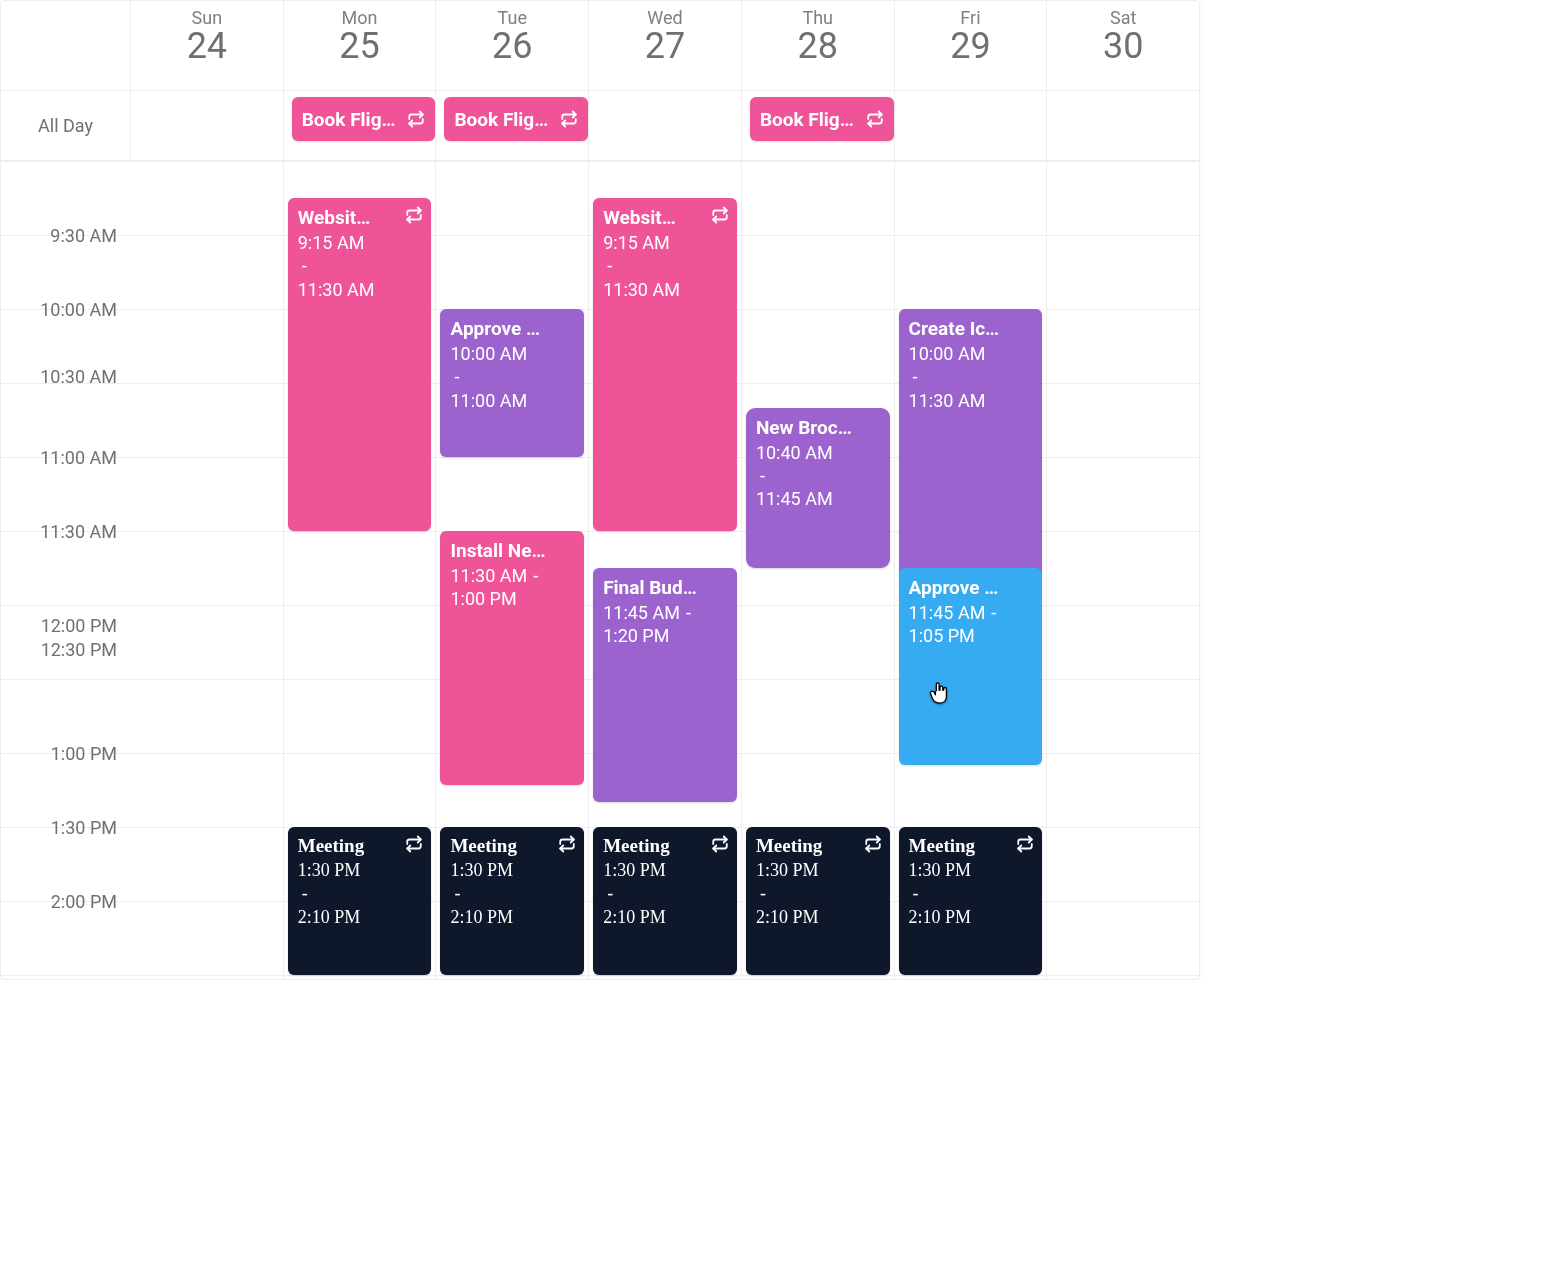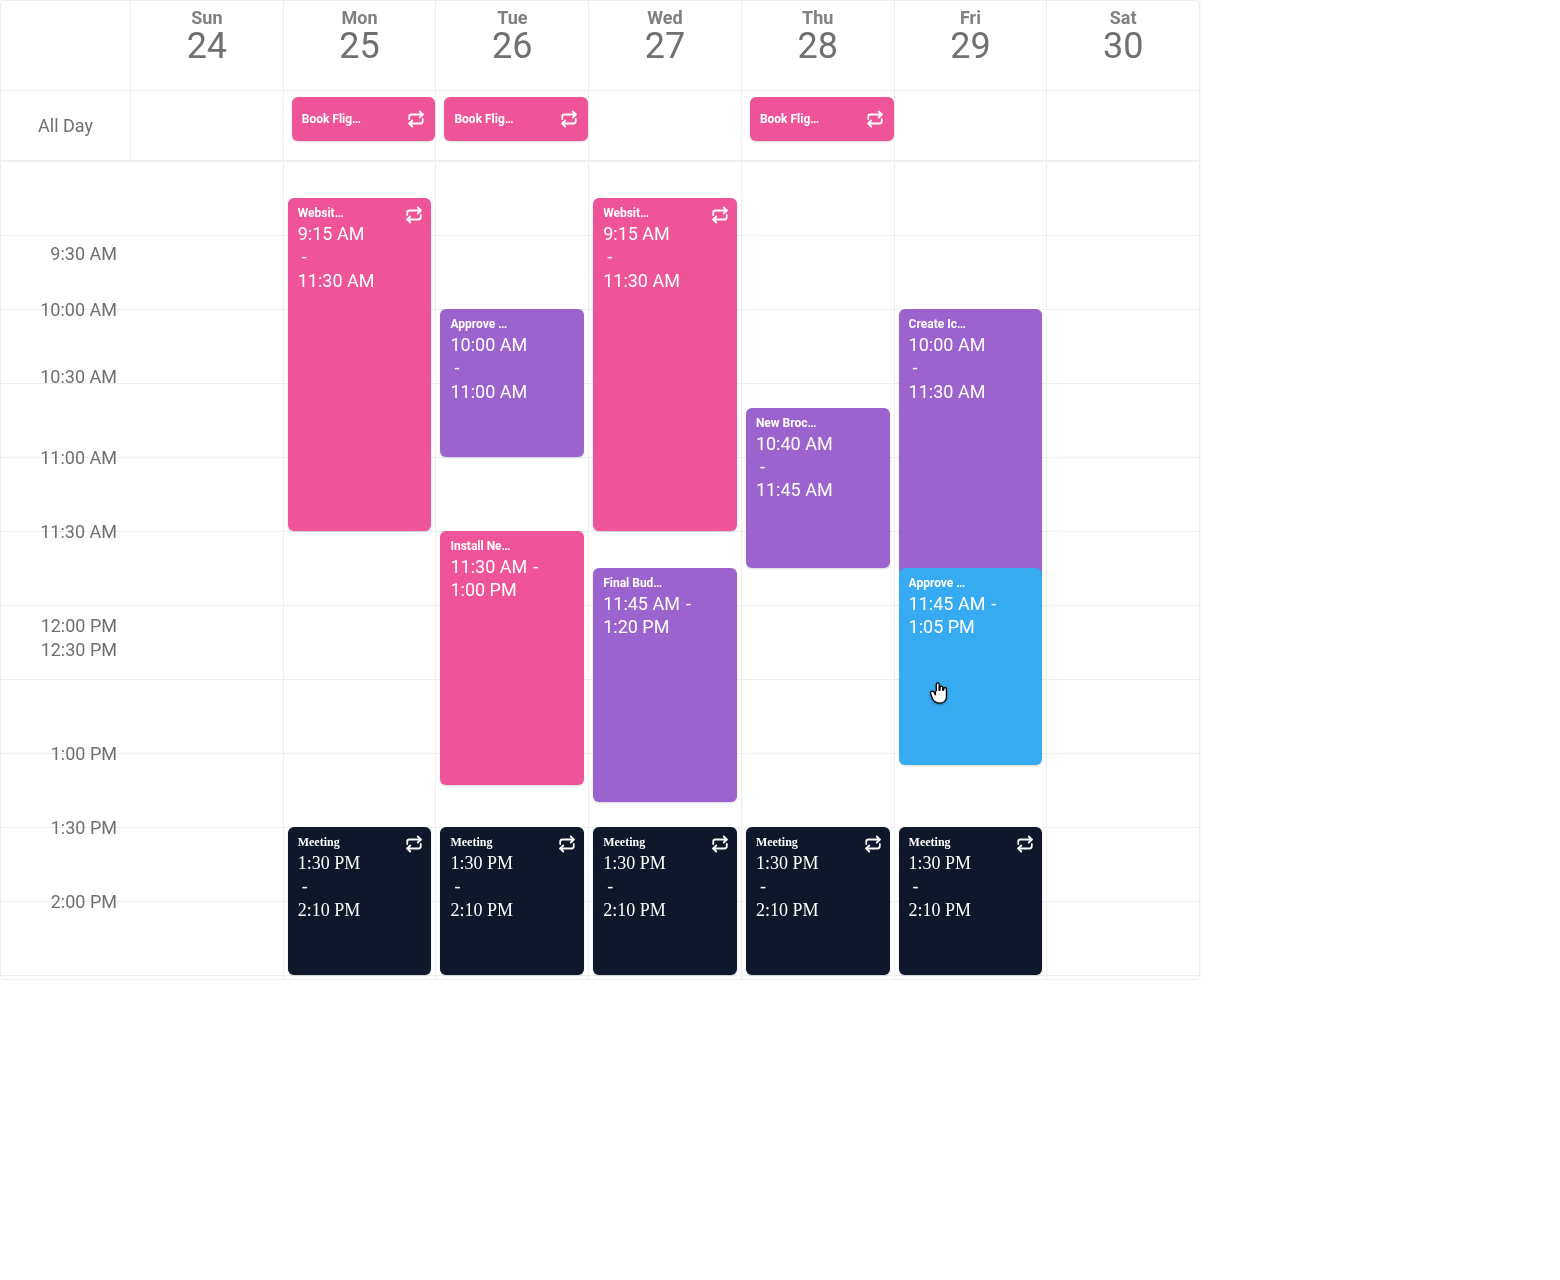--- a/index.html
+++ b/index.html
@@ -29,21 +29,21 @@
     border-right: 1px solid #eee;
   }
   .day-header {
     flex: 1;
     text-align: center;
     padding-top: 6px;
     border-right: 1px solid #eee;
     color: #707070;
   }
   .day-header:last-child { border-right: none; }
-  .day-abbr { font-size: 18px; color: #808080; font-weight: bold; }
+  .day-abbr { font-size: 18px; color: #808080; }
   .day-num { font-size: 36px; font-weight: 400; color: #707070; line-height: 1.05; }
 
   
   .allday-row {
     display: flex;
     height: 70px;
     border-bottom: 1px solid #eee;
     background: #fff;
   }
   .gutter-allday {
@@ -124,21 +124,21 @@
   .event.allday {
     position: relative;
     height: 44px;
     display: flex;
     align-items: center;
     justify-content: space-between;
     padding: 0 10px;
   }
   .event-title {
     font-weight: 700;
-    font-size: 12px;
+    font-size: 19px;
     white-space: nowrap;
     overflow: hidden;
     text-overflow: ellipsis;
     margin-bottom: 2px;
   }
   .event.allday .event-title { margin-bottom: 0; max-width: calc(100% - 22px); }
   .event-times { font-size: 18px; line-height: 1.3; }
   .event-times .sep { padding: 0 6px; }
 
   
@@ -259,21 +259,21 @@
         <div class="hline" style="top: 296px;"></div>
         <div class="hline" style="top: 370px;"></div>
         <div class="hline" style="top: 444px;"></div>
         <div class="hline" style="top: 518px;"></div>
         <div class="hline" style="top: 592px;"></div>
         <div class="hline" style="top: 666px;"></div>
         <div class="hline" style="top: 740px;"></div>
         <div class="hline" style="top: 814px;"></div>
       </div>
     <div class="time-gutter">
-        <div class="time-label" style="top: 92px;">9:30 AM</div>
+        <div class="time-label" style="top: 74px;">9:30 AM</div>
         <div class="time-label" style="top: 148px;">10:00 AM</div>
         <div class="time-label" style="top: 215px;">10:30 AM</div>
         <div class="time-label" style="top: 296px;">11:00 AM</div>
         <div class="time-label" style="top: 370px;">11:30 AM</div>
         <div class="time-label" style="top: 464px;">12:00 PM</div>
         <div class="time-label" style="top: 488px;">12:30 PM</div>
         <div class="time-label" style="top: 592px;">1:00 PM</div>
         <div class="time-label" style="top: 666px;">1:30 PM</div>
         <div class="time-label" style="top: 740px;">2:00 PM</div>
       </div>
@@ -375,21 +375,21 @@
               <svg viewBox="0 0 24 24" width="18" height="18" fill="none" stroke="white" stroke-width="2.4" stroke-linecap="round" stroke-linejoin="round">
                 <polyline points="17 2 21 6 17 10"></polyline>
                 <path d="M3 12V9a3 3 0 0 1 3-3h15"></path>
                 <polyline points="7 22 3 18 7 14"></polyline>
                 <path d="M21 12v3a3 3 0 0 1-3 3H3"></path>
               </svg>
             </span>
           </div>
         </div>
       <div class="day-col">
-          <div class="event c-purple" style="top: 246.667px; height: 160.333px;">
+          <div class="event c-purple" style="top: 246.667px; height: 160.333px; border-radius: 9px;">
             <div class="event-title">New Broc…</div>
             <div class="event-times">
               <div>10:40 AM</div>
               <div style="padding-left: 4px;">-</div>
               <div>11:45 AM</div>
             </div>
           </div>
           <div class="event c-blue" style="top: 666px; height: 148px;">
             <div class="event-title">Meeting</div>
             <div class="event-times">

